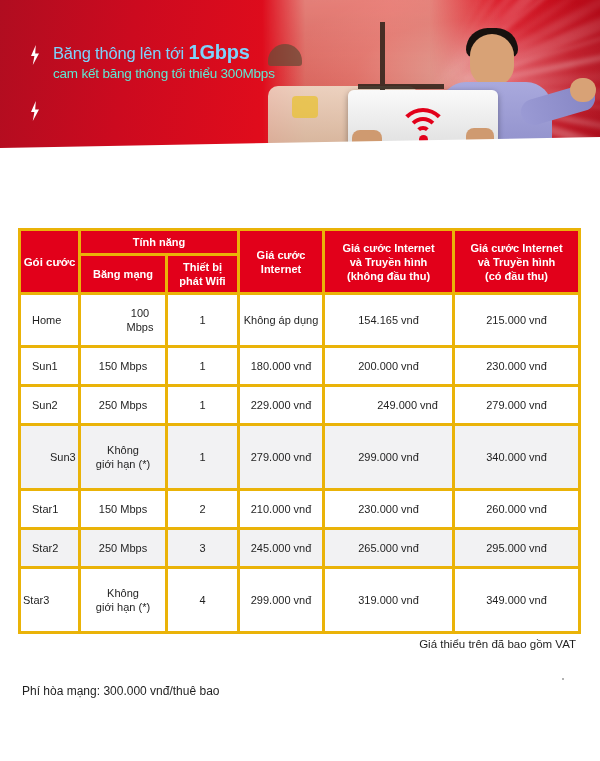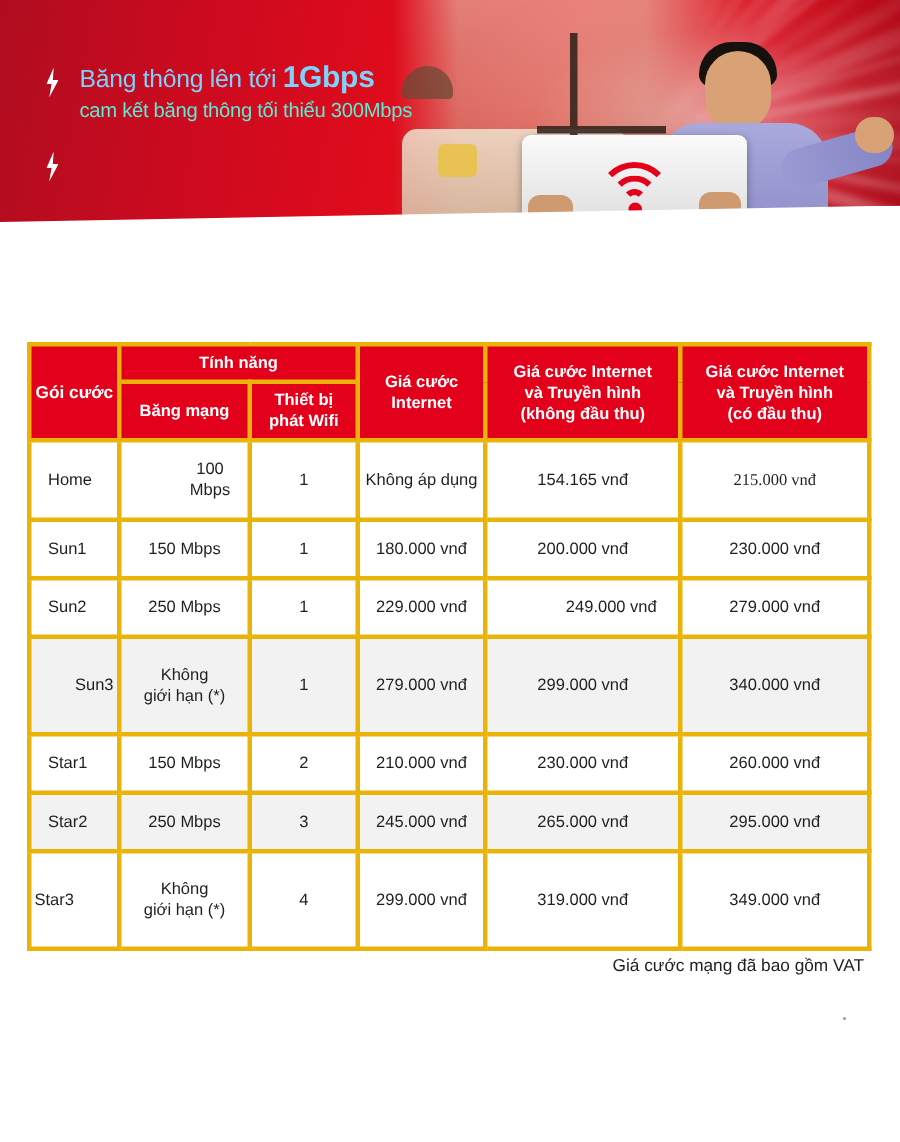--- a/index.html
+++ b/index.html
@@ -303,21 +303,21 @@
 phát Wifi</th>
       </tr>
     </thead>
     <tbody id="table-body">
         <tr>
           <td class="pkg" style="white-space: pre-line;">Home</td>
           <td style="white-space: pre-line; padding-left: 36px;">100 Mbps</td>
           <td style="white-space: pre-line;">1</td>
           <td style="white-space: pre-line;">Không áp dụng</td>
           <td style="white-space: pre-line;">154.165 vnđ</td>
-          <td style="white-space: pre-line; font-family: Liberation Serif, serif;">215.000 vnđ</td>
+          <td style="white-space: pre-line;">215.000 vnđ</td>
         </tr>
         <tr>
           <td class="pkg" style="white-space: pre-line;">Sun1</td>
           <td style="white-space: pre-line;">150 Mbps</td>
           <td style="white-space: pre-line;">1</td>
           <td style="white-space: pre-line;">180.000 vnđ</td>
           <td style="white-space: pre-line;">200.000 vnđ</td>
           <td style="white-space: pre-line;">230.000 vnđ</td>
         </tr>
         <tr>
@@ -358,18 +358,19 @@
           <td class="tall" style="white-space: pre-line;">Không
 giới hạn (*)</td>
           <td class="tall" style="white-space: pre-line;">4</td>
           <td class="tall" style="white-space: pre-line;">299.000 vnđ</td>
           <td class="tall" style="white-space: pre-line;">319.000 vnđ</td>
           <td class="tall" style="white-space: pre-line;">349.000 vnđ</td>
         </tr>
       </tbody>
   </table>
 
-  <div class="vat-note">Giá cước mạng đã bao gồm VAT</div>
+  <div class="vat-note">Giá thiểu trên đã bao gồm VAT</div>
   <div class="dot-mark"></div>
   <div class="footnotes">
+    <div>Phí hòa mạng: 300.000 vnđ/thuê bao</div>
   </div>
 
 </div>
 
 </body></html>

